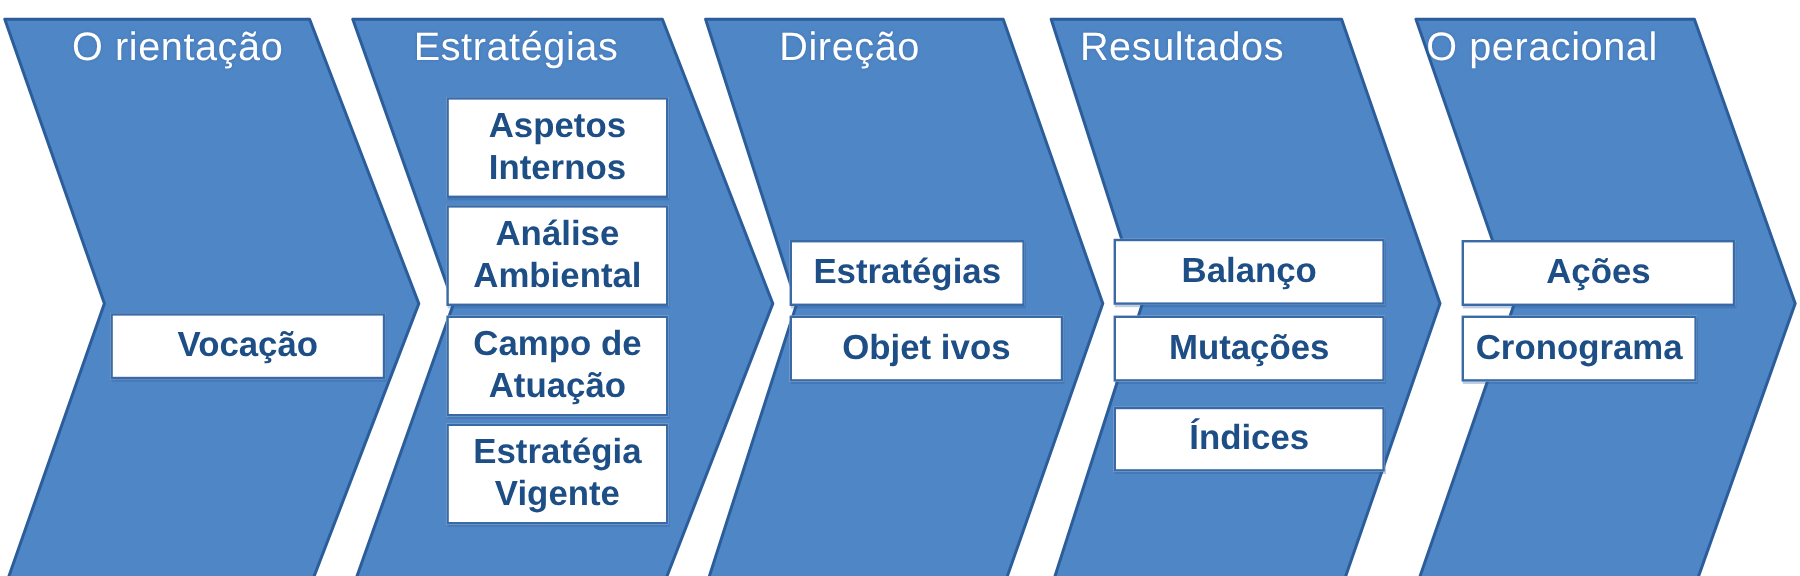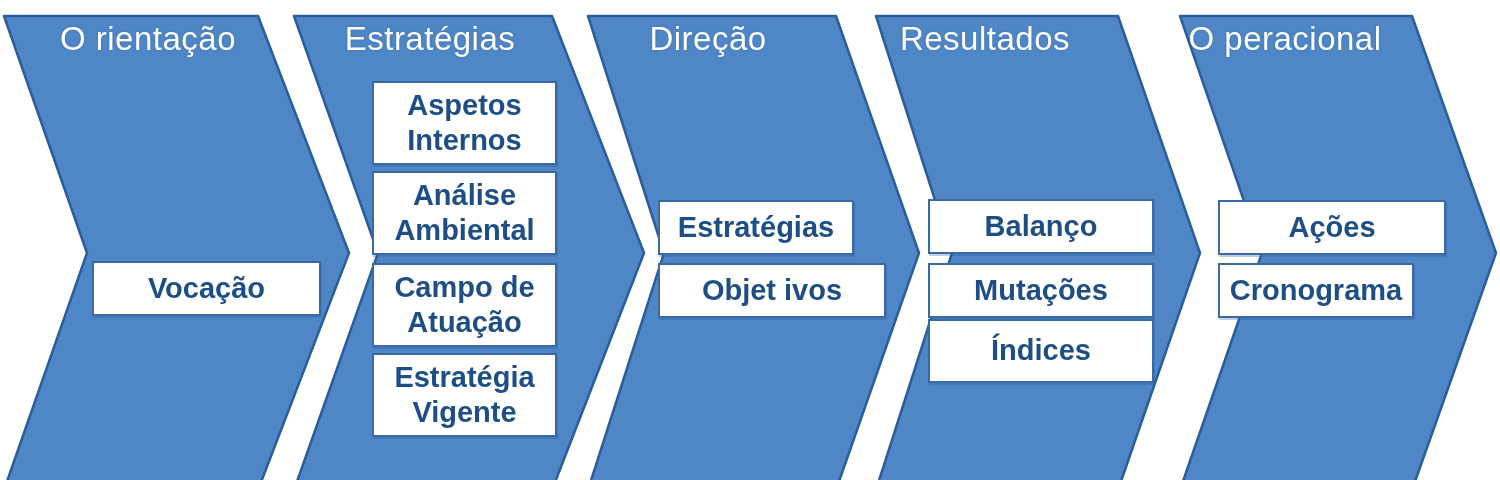--- a/index.html
+++ b/index.html
@@ -63,18 +63,18 @@
   <div class="card" style="left:372px;top:68px;width:185px;height:84px">Aspetos Internos</div>
   <div class="card" style="left:372px;top:158px;width:185px;height:84px">Análise Ambiental</div>
   <div class="card" style="left:372px;top:250px;width:185px;height:84px">Campo de Atuação</div>
   <div class="card" style="left:372px;top:340px;width:185px;height:84px">Estratégia Vigente</div>
 
   <div class="card" style="left:658px;top:187px;width:196px;height:55px">Estratégias</div>
   <div class="card" style="left:658px;top:250px;width:228px;height:55px">Objet ivos</div>
 
   <div class="card" style="left:928px;top:186px;width:226px;height:55px">Balanço</div>
   <div class="card" style="left:928px;top:250px;width:226px;height:55px">Mutações</div>
-  <div class="card" style="left:928px;top:306px;width:226px;height:64px">Índices</div>
+  <div class="card" style="left:928px;top:326px;width:226px;height:54px">Índices</div>
 
   <div class="card" style="left:1218px;top:187px;width:228px;height:55px">Ações</div>
   <div class="card" style="left:1218px;top:250px;width:196px;height:55px">Cronograma</div>
 
 </div>
 
 </body></html>

